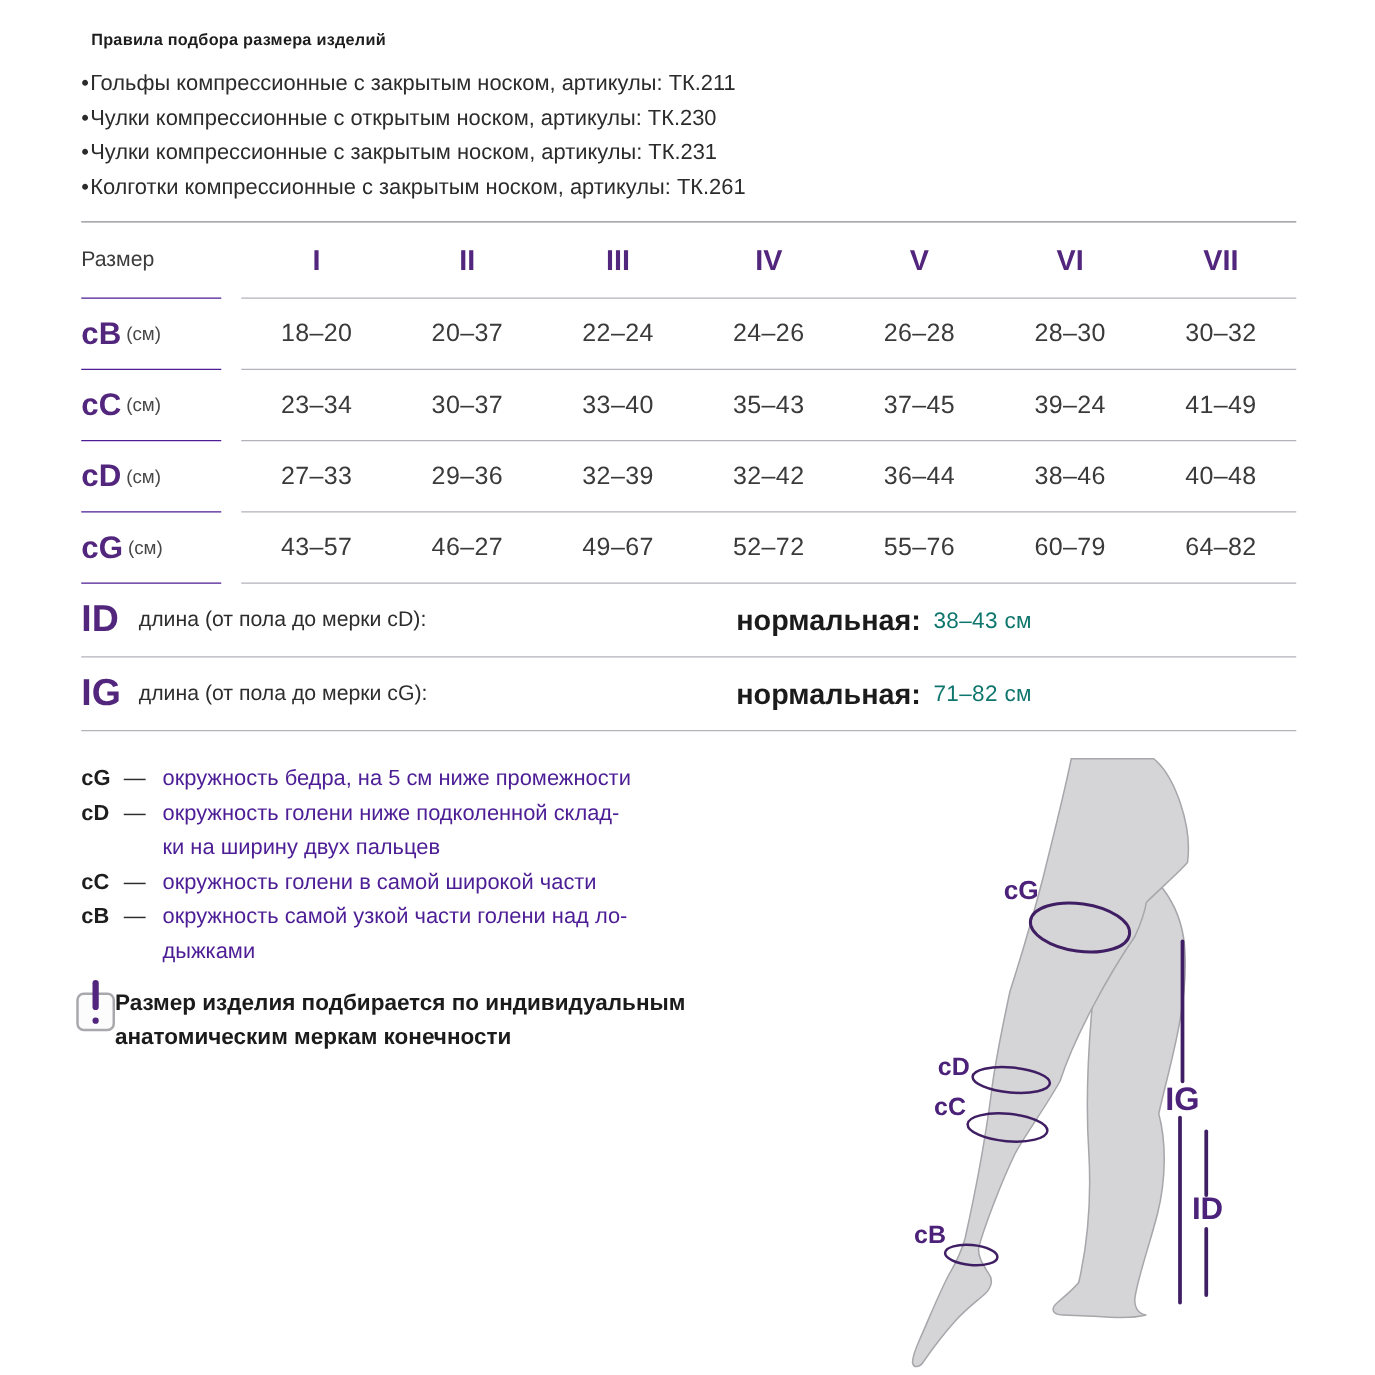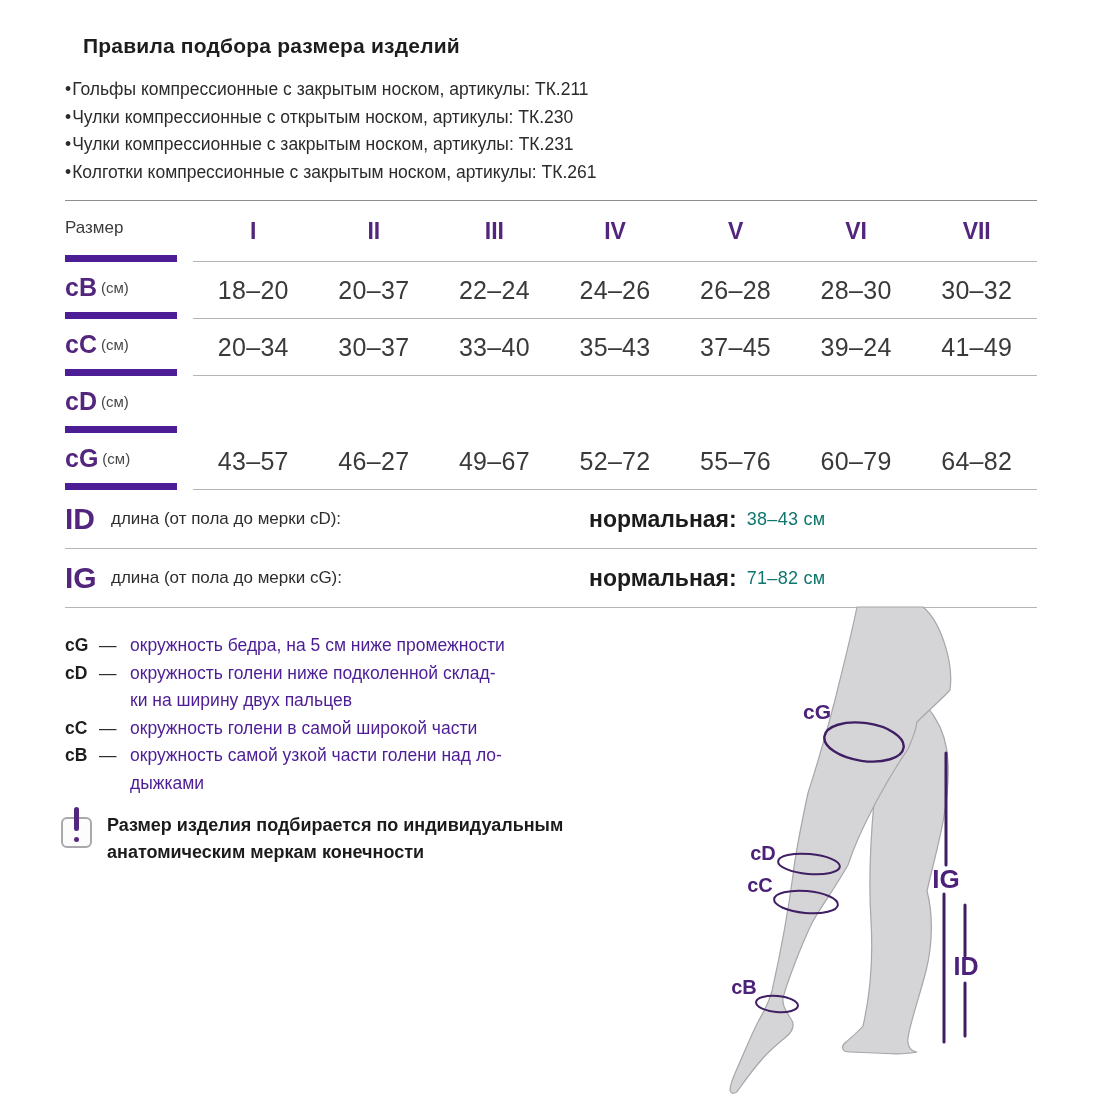--- a/index.html
+++ b/index.html
@@ -8,44 +8,44 @@
     width:1100px; height:1100px;
     background:#ffffff;
     font-family:"Liberation Sans", sans-serif;
     color:#333;
     position:relative;
     overflow:hidden;
   }
   .page { position:absolute; inset:0; padding:16px 0 0 65px; }
 
   .title {
-    margin:18px; font-size:21px; font-weight:bold; color:#1d1d1d; letter-spacing:.2px;
+    margin:8px; font-size:13px; font-weight:bold; color:#1d1d1d; letter-spacing:.2px;
   }
 
   .products { list-style:none; margin:14px 0 0 0; padding:0; font-size:17.5px; }
   .products li { line-height:27.5px; color:#2b2b2b; white-space:nowrap; }
   .bullet { margin-right:1px; }
 
   
   .size-table { width:972px; margin-top:14px; border-top:1px solid #8d8d92; }
   .t-header, .t-row { display:flex; align-items:stretch; }
   .t-header { height:61px; }
   .t-row { height:57px; }
   .t-label {
     width:112px; flex:none; display:flex; align-items:center;
-    border-bottom:7px solid #4c1d95;
+    border-bottom:1px solid #4c1d95;
   }
   .t-data {
     flex:1; margin-left:16px; display:grid;
     grid-template-columns:repeat(7,1fr); align-items:center;
     border-bottom:1px solid #b3b3ba;
   }
   .t-header .t-label { font-size:17px; color:#3b3b3b; }
   .size-col { text-align:center; font-size:23px; font-weight:bold; color:#53267e; }
-  .t-cell { text-align:center; font-size:25px; color:#3a3a3a; letter-spacing:.3px; }
+  .t-cell { text-align:center; font-size:20px; color:#3a3a3a; letter-spacing:.3px; }
   .mlabel { font-size:25px; font-weight:bold; color:#53267e; }
   .unit { font-size:15px; color:#474747; margin-left:4px; }
 
   
   .len-row {
     width:972px; height:59px; display:flex; align-items:center;
     border-bottom:1px solid #b3b3ba;
   }
   .len-label { font-size:30px; font-weight:bold; color:#53267e; width:46px; flex:none; }
   .len-desc  { font-size:17px; color:#2d2d2d; width:478px; flex:none; }
@@ -67,21 +67,21 @@
   }
   .note-icon .bar {
     position:absolute; left:11px; top:-12px; width:5px; height:24px;
     background:#53267e; border-radius:2.5px;
   }
   .note-icon .dot {
     position:absolute; left:11px; bottom:4px; width:5px; height:5px;
     background:#53267e; border-radius:50%;
   }
   .note-text {
-    margin-left:15px; font-weight:bold; font-size:18px; line-height:27px;
+    font-weight:bold; font-size:18px; line-height:27px;
     color:#1b1b1b; white-space:pre-line;
   }
 
   
   .diagram { position:absolute; left:660px; top:593px; width:420px; height:507px; }
   .sil { fill:#d5d5d8; stroke:#a6a6ab; stroke-width:1.2; }
   .meas-ellipse { fill:none; stroke:#3f1e63; }
   .meas-line { stroke:#3f1e63; stroke-width:3; stroke-linecap:round; }
   .dia-label { fill:#4b2179; font-weight:bold; font-family:"Liberation Sans",sans-serif; }
 </style>
@@ -136,34 +136,43 @@
         <div class="t-cell">30–32</div>
       </div>
     </div>
 
     <div class="t-row">
       <div class="t-label">
         <span class="mlabel">cC</span>
         <span class="unit">(см)</span>
       </div>
       <div class="t-data">
-        <div class="t-cell">20–34</div>
+        <div class="t-cell">23–34</div>
         <div class="t-cell">30–37</div>
         <div class="t-cell">33–40</div>
         <div class="t-cell">35–43</div>
         <div class="t-cell">37–45</div>
         <div class="t-cell">39–24</div>
         <div class="t-cell">41–49</div>
       </div>
     </div>
 
     <div class="t-row">
       <div class="t-label">
         <span class="mlabel">cD</span>
         <span class="unit">(см)</span>
+      </div>
+      <div class="t-data">
+        <div class="t-cell">27–33</div>
+        <div class="t-cell">29–36</div>
+        <div class="t-cell">32–39</div>
+        <div class="t-cell">32–42</div>
+        <div class="t-cell">36–44</div>
+        <div class="t-cell">38–46</div>
+        <div class="t-cell">40–48</div>
       </div>
     </div>
 
     <div class="t-row">
       <div class="t-label">
         <span class="mlabel">cG</span>
         <span class="unit">(см)</span>
       </div>
       <div class="t-data">
         <div class="t-cell">43–57</div>

